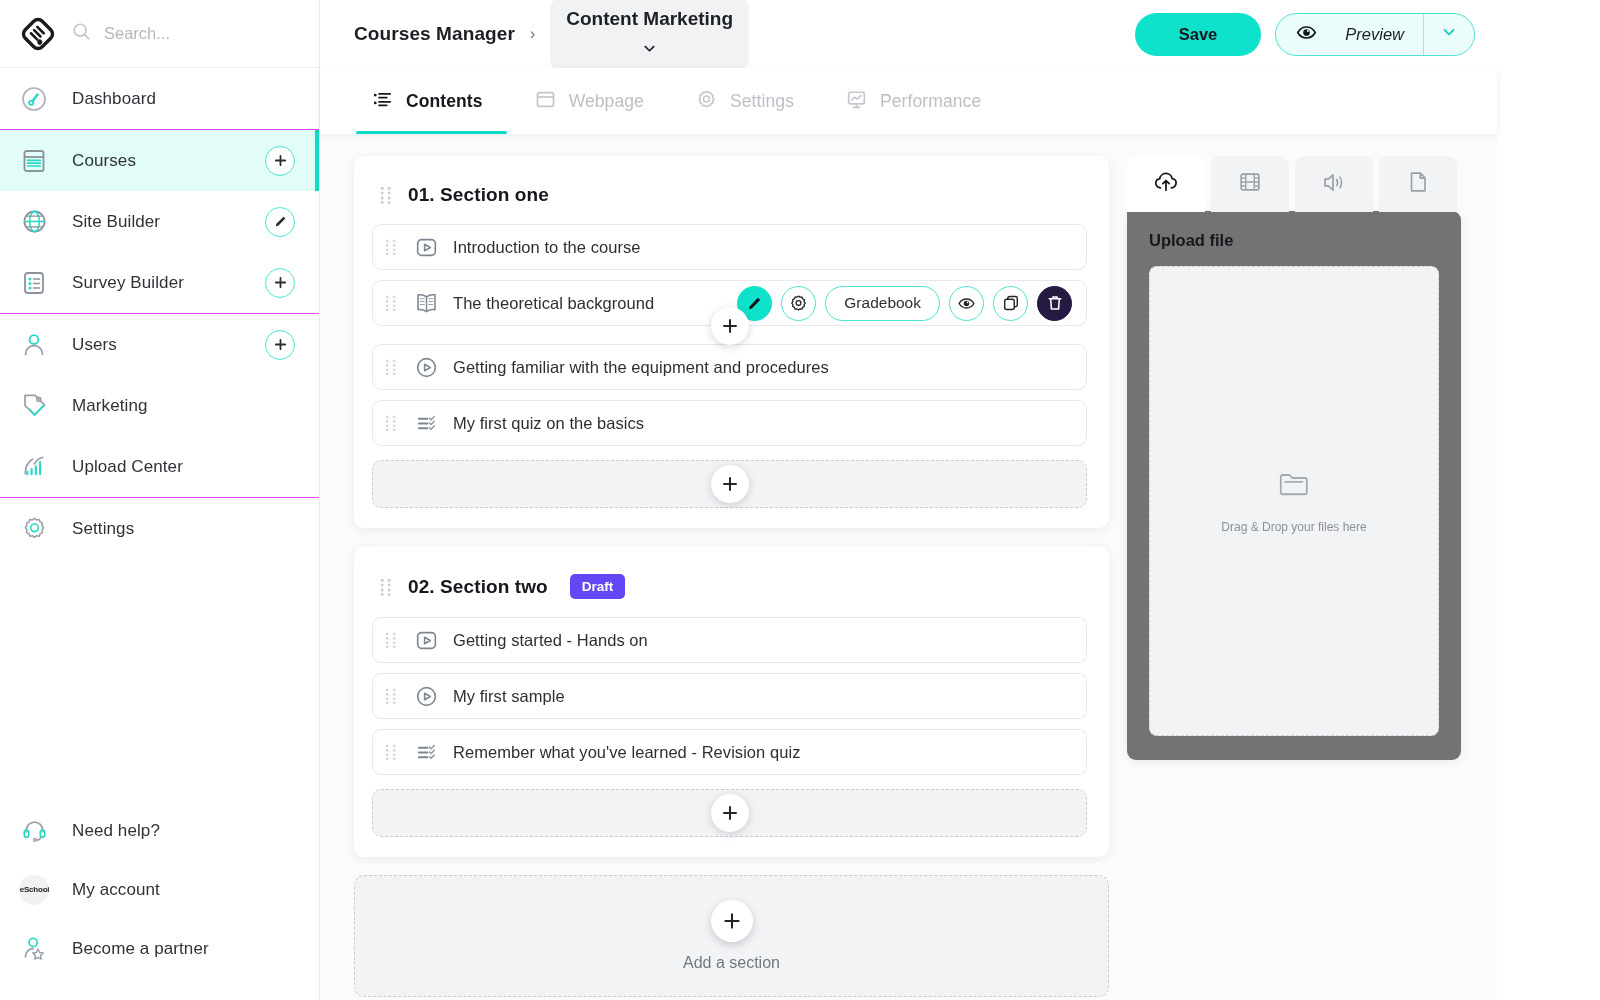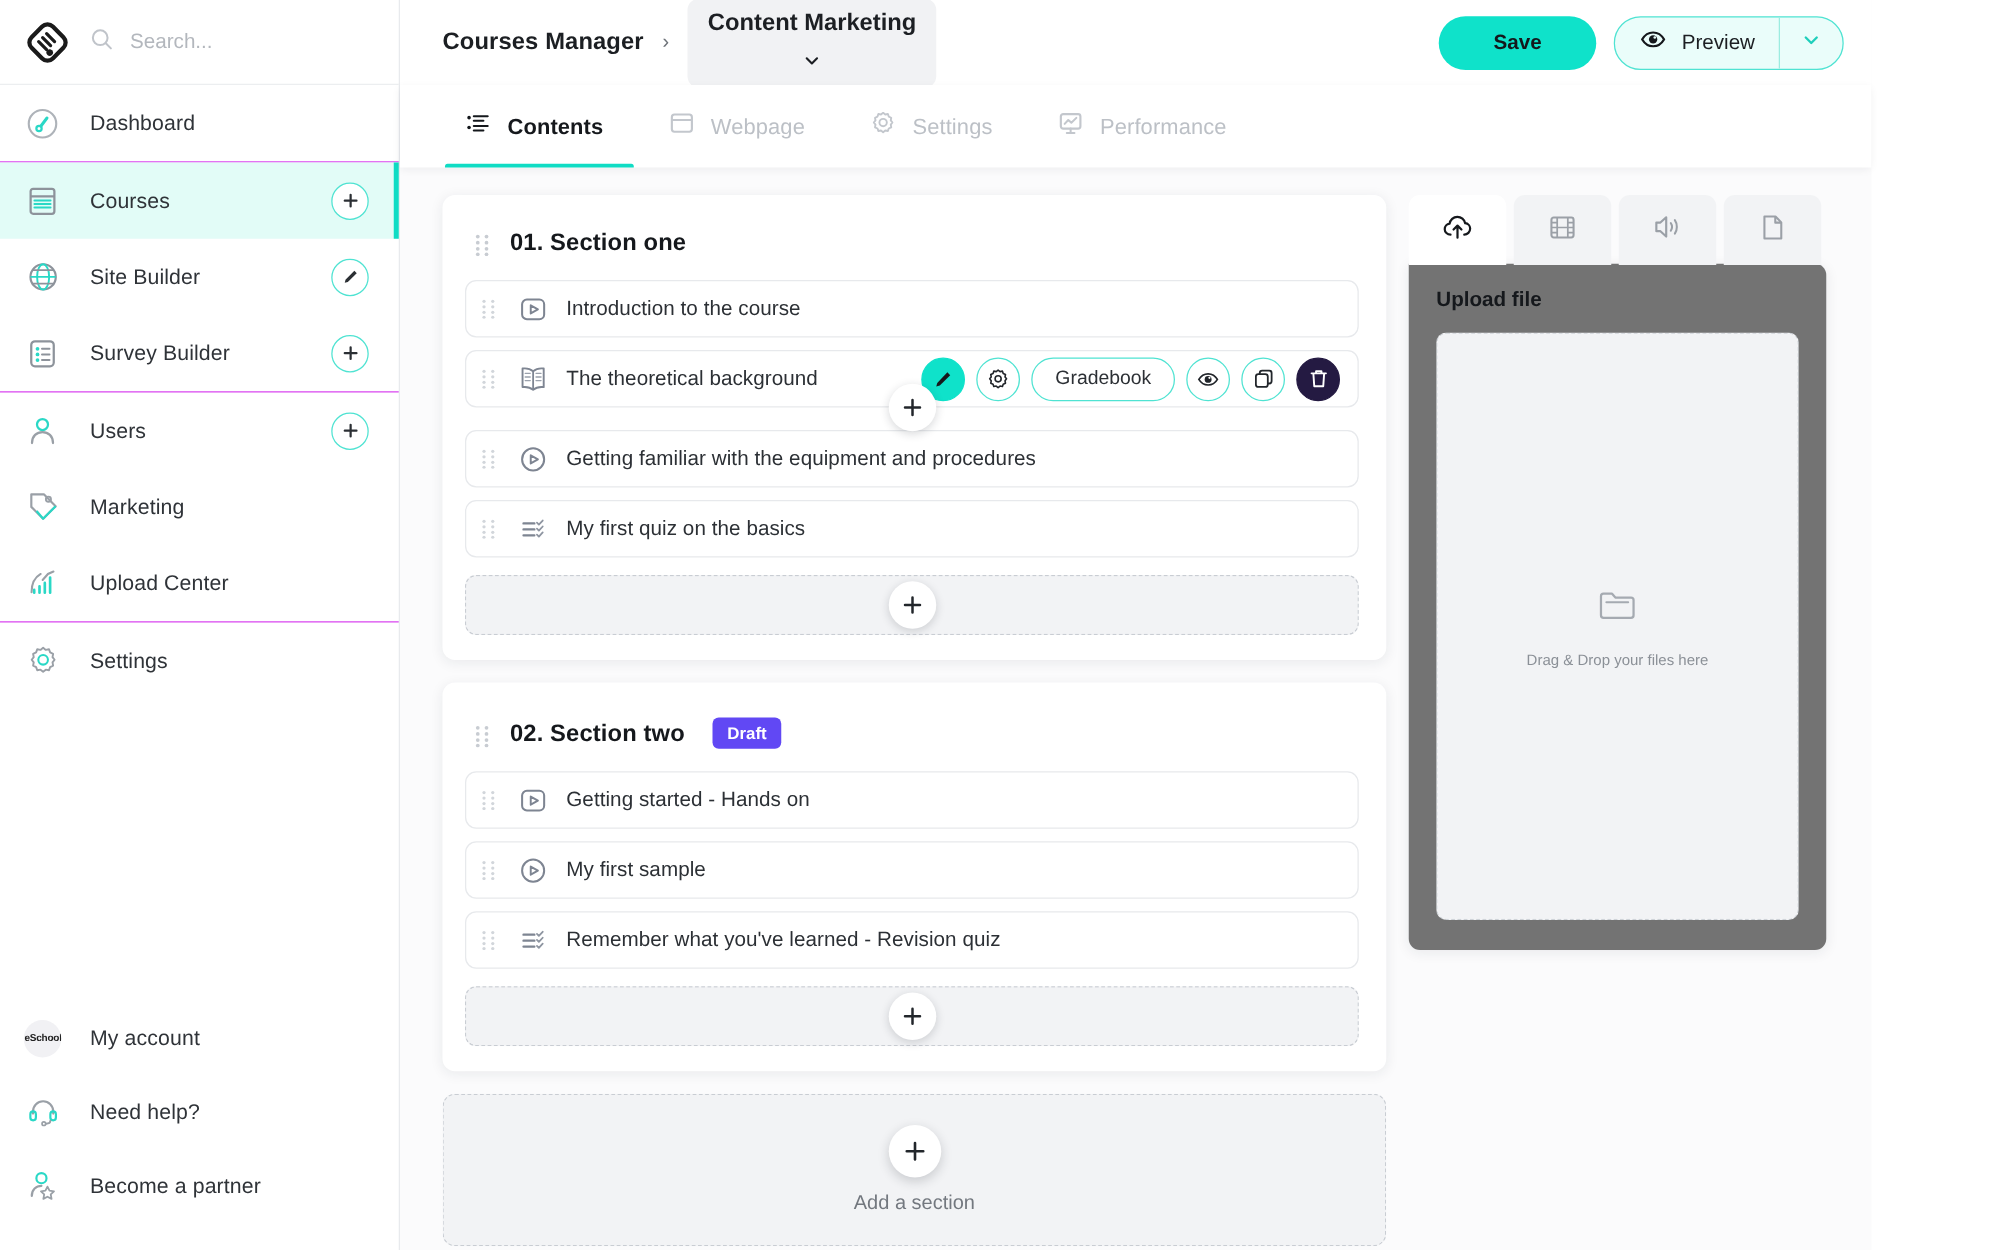--- a/index.html
+++ b/index.html
@@ -73,21 +73,21 @@
   .topbar-right { margin-left: auto; display: flex; align-items: center; gap: 14px; }
   .btn-save {
     background: #0fe2ca; color: #14181c; border: none; border-radius: 22px;
     height: 43px; padding: 0 44px; font-size: 16.5px; font-weight: bold; cursor: pointer;
     font-family: "Liberation Sans", sans-serif;
   }
   .btn-preview {
     height: 43px; border: 1.5px solid #4fe3d2; background: #eafdfa; border-radius: 22px;
     display: flex; align-items: center; cursor: pointer; overflow: hidden;
   }
-  .btn-preview .sect1 { display: flex; align-items: center; gap: 12px; padding: 0 19px 0 20px; height: 100%; }
+  .btn-preview .sect1 { display: flex; align-items: center; gap: 28px; padding: 0 19px 0 20px; height: 100%; font-style: italic; }
   .btn-preview .plab { font-size: 16.5px; color: #1c1f23; font-weight: 500;}
   .btn-preview .sect2 {
     border-left: 1.5px solid #9bece0; padding: 0 17px; height: 100%;
     display: flex; align-items: center;
   }
 
   .tabs {
     height: 66px; background: #fff; display: flex; align-items: stretch;
     padding: 0 34px; box-shadow: 0 2px 7px rgba(30,35,45,.07); position: relative; z-index: 3;
     flex: 0 0 66px;
@@ -110,21 +110,21 @@
     background: #fbfbfc;
   }
   .col-left { flex: 1; min-width: 0; }
   .col-right { width: 334px; flex: 0 0 334px; }
 
   
   .section-card {
     background: #fff; border-radius: 10px; box-shadow: 0 2px 10px rgba(30,35,45,.08);
     padding: 20px 22px 20px 18px; margin-bottom: 18px;
   }
-  .section-head { display: flex; align-items: flex-end; gap: 14px; padding: 8px 0 18px 8px; }
+  .section-head { display: flex; align-items: center; gap: 14px; padding: 8px 0 18px 8px; }
   .grip { width: 14px; height: 20px; flex: 0 0 14px; display: flex; align-items: center;}
   .section-title { font-size: 19px; font-weight: bold; color: #15181c; letter-spacing: .1px;}
   .badge-draft {
     background: #6148f4; color: #fff; font-size: 13.5px; font-weight: 600;
     padding: 5px 12px; border-radius: 5px; margin-left: 8px;
   }
 
   .lesson-row {
     position: relative; border: 1px solid #e7e9ec; border-radius: 9px; height: 46px;
     display: flex; align-items: center; gap: 14px; padding: 0 14px 0 12px; margin-bottom: 10px;
@@ -332,38 +332,38 @@
             </svg>
           </span>
           <span class="label">Settings</span>
         </div>
       </div>
     </nav>
 
     <div class="sb-bottom">
       <div class="nav-item">
         <span class="ico">
-          <span class="acct-badge">
-              <span class="dot"></span>
-              <span class="t">eSchool</span>
-            </span>
-        </span>
-        <span class="label">My account</span>
-      </div>
-      <div class="nav-item">
-        <span class="ico">
           <svg width="27" height="27" viewBox="0 0 28 28" fill="none">
             <path d="M5.6 15.4 V13.6 C5.6 8.9 9.4 5.2 14 5.2 C18.6 5.2 22.4 8.9 22.4 13.6 V15.4" stroke="#9aa0a7" stroke-width="1.8" stroke-linecap="round"></path>
             <rect x="3.4" y="13.6" width="4.6" height="7.4" rx="2.3" stroke="#2ad8c6" stroke-width="1.8"></rect>
             <rect x="20" y="13.6" width="4.6" height="7.4" rx="2.3" stroke="#2ad8c6" stroke-width="1.8"></rect>
             <path d="M20 21.4 C20 23 18.4 23.8 16.4 23.8" stroke="#9aa0a7" stroke-width="1.6" stroke-linecap="round"></path>
             <circle cx="14.6" cy="23.8" r="1.5" stroke="#9aa0a7" stroke-width="1.4"></circle>
           </svg>
         </span>
         <span class="label">Need help?</span>
+      </div>
+      <div class="nav-item">
+        <span class="ico">
+          <span class="acct-badge">
+              <span class="dot"></span>
+              <span class="t">eSchool</span>
+            </span>
+        </span>
+        <span class="label">My account</span>
       </div>
       <div class="nav-item">
         <span class="ico">
           <svg width="27" height="27" viewBox="0 0 28 28" fill="none">
             <circle cx="12.6" cy="7.8" r="4.2" stroke="#2ad8c6" stroke-width="1.8"></circle>
             <path d="M4.6 22.6 C4.6 17.4 8.2 14.2 12.6 14.2" stroke="#9aa0a7" stroke-width="1.8" stroke-linecap="round"></path>
             <path d="M17.6 14.8 L19.3 18.2 L23 18.7 L20.3 21.3 L21 25 L17.6 23.2 L14.2 25 L14.9 21.3 L12.2 18.7 L15.9 18.2 Z" stroke="#9aa0a7" stroke-width="1.5" stroke-linejoin="round" fill="none"></path>
           </svg>
         </span>
         <span class="label">Become a partner</span>

